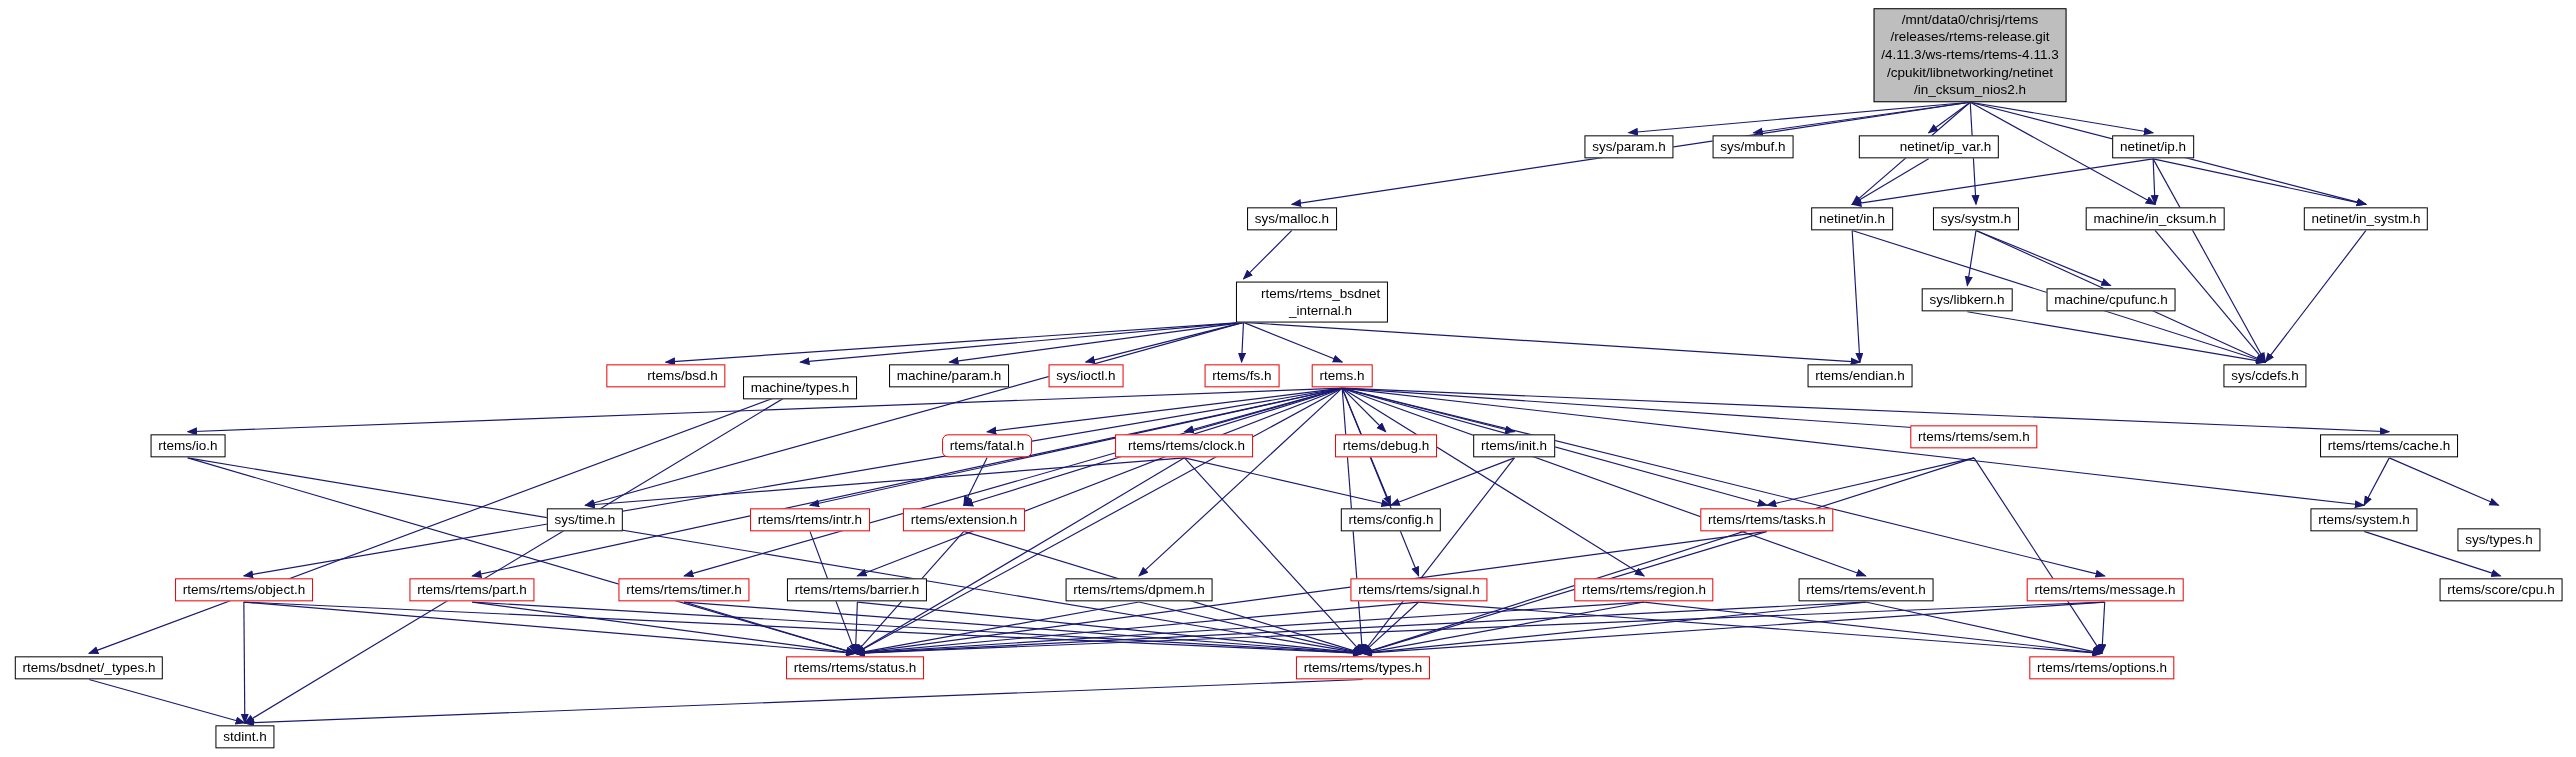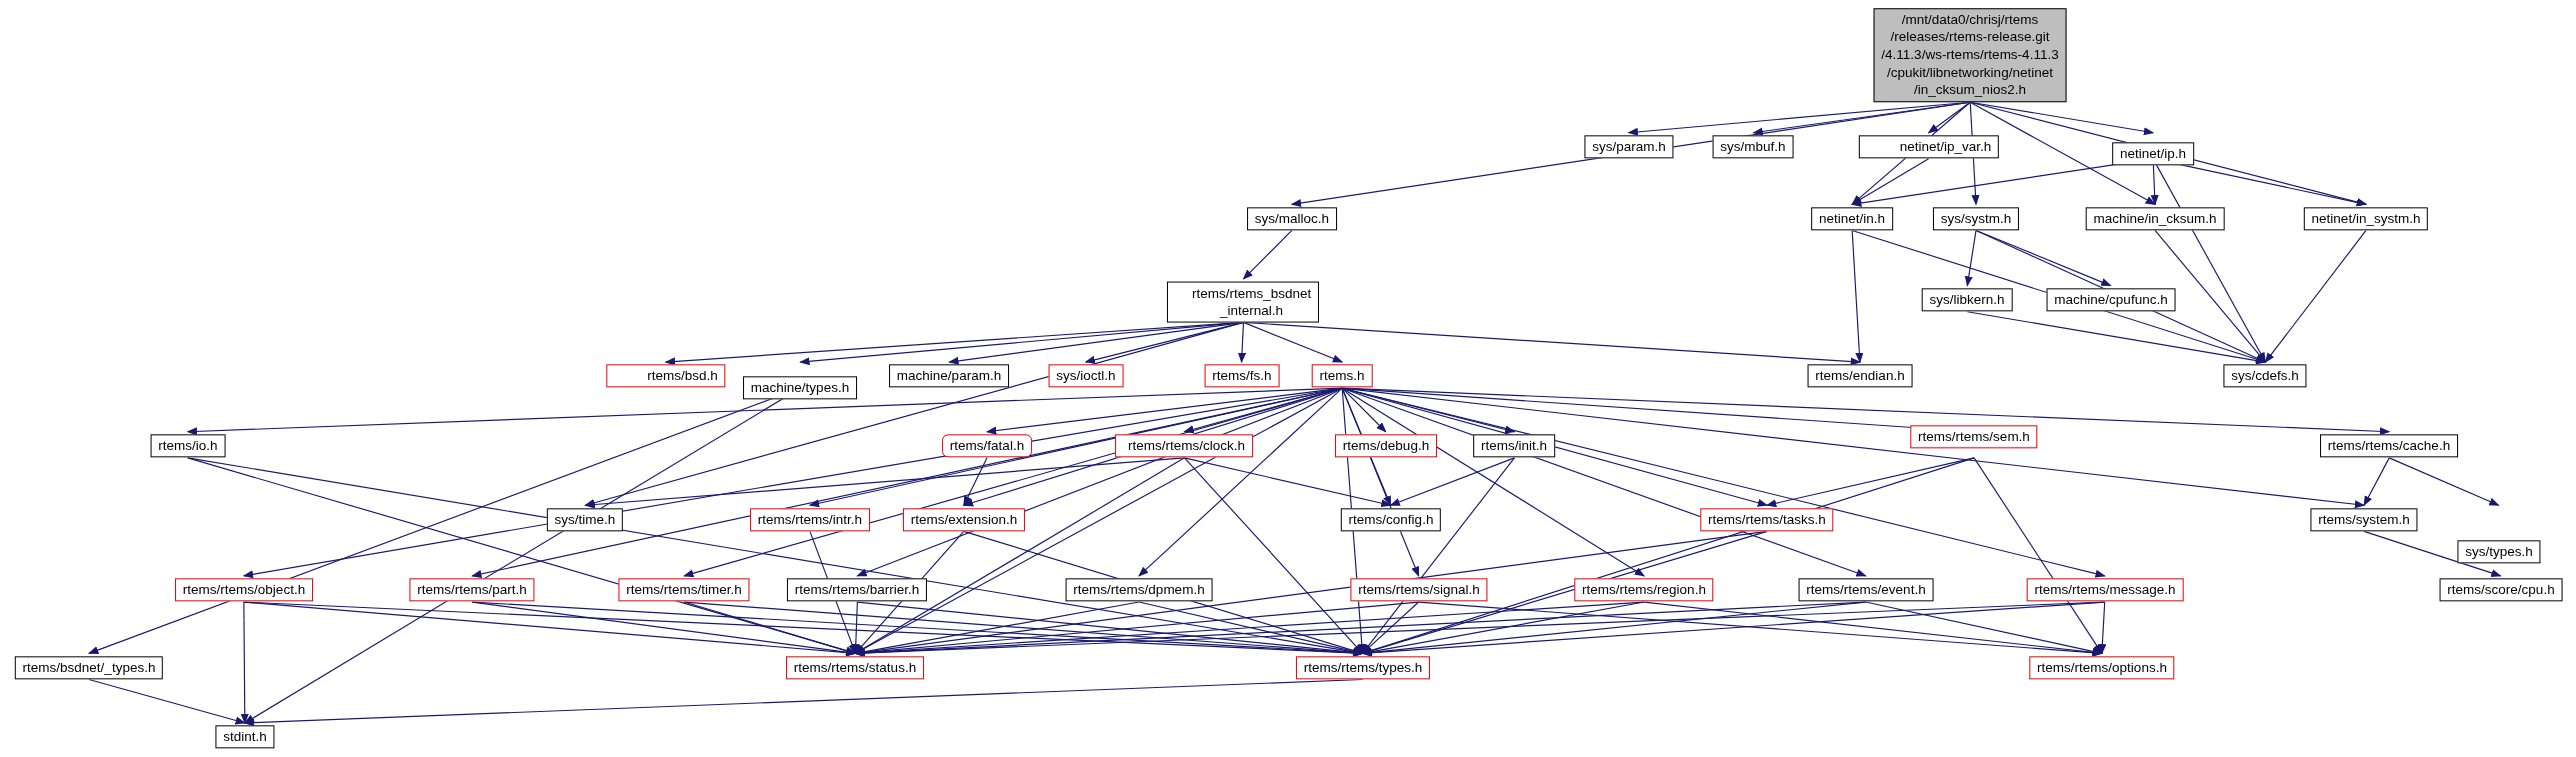--- a/index.html
+++ b/index.html
@@ -171,29 +171,29 @@
     </svg>
   <div class="nodes-layer">
       <div class="node root" style="left: 1970px; top: 55px; border-color: rgb(0, 0, 0); background: rgb(190, 190, 190);">/mnt/data0/chrisj/rtems
 /releases/rtems-release.git
 /4.11.3/ws-rtems/rtems-4.11.3
 /cpukit/libnetworking/netinet
 /in_cksum_nios2.h</div>
       <div class="node normal" style="left: 1629px; top: 147px; border-color: rgb(0, 0, 0);">sys/param.h</div>
       <div class="node normal" style="left: 1753px; top: 147px; border-color: rgb(0, 0, 0);">sys/mbuf.h</div>
       <div class="node normal" style="left: 1929px; top: 147px; border-color: rgb(0, 0, 0); padding-left: 40px;">netinet/ip_var.h</div>
-      <div class="node normal" style="left: 2153px; top: 147px; border-color: rgb(0, 0, 0); margin-top: 7px;">netinet/ip.h</div>
+      <div class="node normal" style="left: 2153px; top: 147px; border-color: rgb(0, 0, 0);">netinet/ip.h</div>
       <div class="node normal" style="left: 1852px; top: 219px; border-color: rgb(0, 0, 0);">netinet/in.h</div>
       <div class="node normal" style="left: 1976px; top: 219px; border-color: rgb(0, 0, 0);">sys/systm.h</div>
       <div class="node normal" style="left: 2155px; top: 219px; border-color: rgb(0, 0, 0);">machine/in_cksum.h</div>
       <div class="node normal" style="left: 2366px; top: 219px; border-color: rgb(0, 0, 0);">netinet/in_systm.h</div>
       <div class="node normal" style="left: 1292px; top: 219px; border-color: rgb(0, 0, 0);">sys/malloc.h</div>
       <div class="node normal" style="left: 1967px; top: 300px; border-color: rgb(0, 0, 0);">sys/libkern.h</div>
       <div class="node normal" style="left: 2111px; top: 300px; border-color: rgb(0, 0, 0);">machine/cpufunc.h</div>
-      <div class="node normal" style="left: 1243px; top: 302px; border-color: rgb(0, 0, 0); padding-left: 24px;">rtems/rtems_bsdnet
+      <div class="node normal" style="left: 1312px; top: 302px; border-color: rgb(0, 0, 0); padding-left: 24px;">rtems/rtems_bsdnet
 _internal.h</div>
       <div class="node truncated" style="left: 666px; top: 376px; border-color: rgb(230, 0, 0); padding-left: 40px;">rtems/bsd.h</div>
       <div class="node normal" style="left: 800px; top: 376px; border-color: rgb(0, 0, 0); margin-top: 12px;">machine/types.h</div>
       <div class="node normal" style="left: 949px; top: 376px; border-color: rgb(0, 0, 0); text-align: right;">machine/param.h</div>
       <div class="node truncated" style="left: 1086px; top: 376px; border-color: rgb(230, 0, 0);">sys/ioctl.h</div>
       <div class="node truncated" style="left: 1242px; top: 376px; border-color: rgb(230, 0, 0);">rtems/fs.h</div>
       <div class="node truncated" style="left: 1342px; top: 376px; border-color: rgb(230, 0, 0);">rtems.h</div>
       <div class="node normal" style="left: 1860px; top: 376px; border-color: rgb(0, 0, 0);">rtems/endian.h</div>
       <div class="node normal" style="left: 2265px; top: 376px; border-color: rgb(0, 0, 0);">sys/cdefs.h</div>
       <div class="node normal" style="left: 188px; top: 446px; border-color: rgb(0, 0, 0);">rtems/io.h</div>
@@ -202,21 +202,21 @@
       <div class="node truncated" style="left: 1386px; top: 446px; border-color: rgb(230, 0, 0);">rtems/debug.h</div>
       <div class="node normal" style="left: 1514px; top: 446px; border-color: rgb(0, 0, 0);">rtems/init.h</div>
       <div class="node truncated" style="left: 1974px; top: 437px; border-color: rgb(230, 0, 0);">rtems/rtems/sem.h</div>
       <div class="node normal" style="left: 2389px; top: 446px; border-color: rgb(0, 0, 0);">rtems/rtems/cache.h</div>
       <div class="node normal" style="left: 585px; top: 520px; border-color: rgb(0, 0, 0);">sys/time.h</div>
       <div class="node truncated" style="left: 810px; top: 520px; border-color: rgb(230, 0, 0);">rtems/rtems/intr.h</div>
       <div class="node truncated" style="left: 964px; top: 520px; border-color: rgb(230, 0, 0);">rtems/extension.h</div>
       <div class="node normal" style="left: 1391px; top: 520px; border-color: rgb(0, 0, 0);">rtems/config.h</div>
       <div class="node truncated" style="left: 1767px; top: 520px; border-color: rgb(230, 0, 0);">rtems/rtems/tasks.h</div>
       <div class="node normal" style="left: 2364px; top: 520px; border-color: rgb(0, 0, 0);">rtems/system.h</div>
-      <div class="node normal" style="left: 2499px; top: 552px; border-color: rgb(0, 0, 0);">sys/types.h</div>
+      <div class="node normal" style="left: 2499px; top: 540px; border-color: rgb(0, 0, 0);">sys/types.h</div>
       <div class="node truncated" style="left: 244px; top: 590px; border-color: rgb(230, 0, 0);">rtems/rtems/object.h</div>
       <div class="node truncated" style="left: 472px; top: 590px; border-color: rgb(230, 0, 0);">rtems/rtems/part.h</div>
       <div class="node truncated" style="left: 684px; top: 590px; border-color: rgb(230, 0, 0);">rtems/rtems/timer.h</div>
       <div class="node normal" style="left: 857px; top: 590px; border-color: rgb(0, 0, 0);">rtems/rtems/barrier.h</div>
       <div class="node normal" style="left: 1139px; top: 590px; border-color: rgb(0, 0, 0);">rtems/rtems/dpmem.h</div>
       <div class="node truncated" style="left: 1419px; top: 590px; border-color: rgb(230, 0, 0);">rtems/rtems/signal.h</div>
       <div class="node truncated" style="left: 1644px; top: 590px; border-color: rgb(230, 0, 0);">rtems/rtems/region.h</div>
       <div class="node normal" style="left: 1866px; top: 590px; border-color: rgb(0, 0, 0);">rtems/rtems/event.h</div>
       <div class="node truncated" style="left: 2105px; top: 590px; border-color: rgb(230, 0, 0);">rtems/rtems/message.h</div>
       <div class="node normal" style="left: 2501px; top: 590px; border-color: rgb(0, 0, 0);">rtems/score/cpu.h</div>

